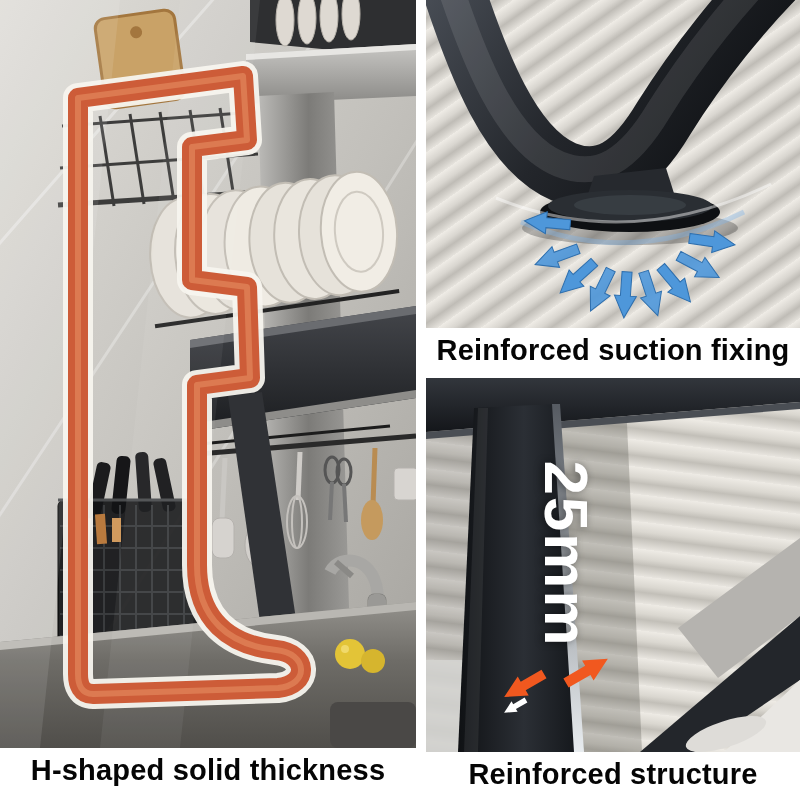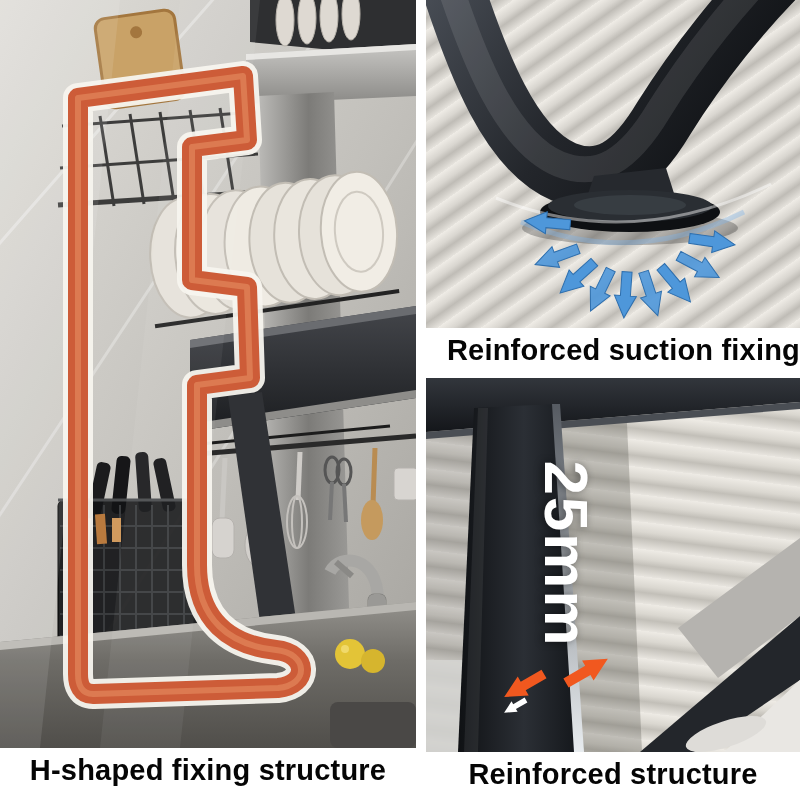--- a/index.html
+++ b/index.html
@@ -11,21 +11,21 @@
     background:
       repeating-linear-gradient(145deg, #efece6 0px, #d9d6d0 9px, #bfbcb6 15px, #e6e3dd 25px);
   }
   #thickness-photo { left:426px; top:378px; width:374px; height:374px;
     background:
       repeating-linear-gradient(187deg, #eeebe5 0px, #dad7d0 10px, #c2bfb8 16px, #e8e5df 27px);
   }
   .photo svg { position:absolute; left:0; top:0; }
   .caption { position:absolute; font-weight:700; font-size:29px; color:var(--caption-text, #000); text-align:center; letter-spacing:0.2px; }
   #left-caption { left:0; top:754px; width:416px; }
-  #suction-caption { left:426px; top:334px; width:374px;text-align:right; }
+  #suction-caption { left:426px; top:334px; width:374px; }
   #thickness-caption { left:426px; top:758px; width:374px; }
 
   .h-outline-casing { stroke:#f7f4ee; stroke-opacity:0.95; stroke-width:30; fill:none; stroke-linejoin:round; stroke-linecap:round; }
   .h-outline-main { stroke:var(--highlight-orange, #cd5c38); stroke-width:20; fill:none; stroke-linejoin:round; stroke-linecap:round; }
   .h-outline-sheen { stroke:#e08258; stroke-opacity:0.8; stroke-width:6; fill:none; stroke-linejoin:round; stroke-linecap:round; }
 
   .blue-arrow { fill:var(--arrow-blue, #4e97da); stroke:#2e6fae; stroke-width:1; }
   .orange-arrow { fill:var(--arrow-orange, #f1581f); }
   .white-arrow { fill:#ffffff; }
 
@@ -296,17 +296,17 @@
       <g>
         <use href="#arrow-o" class="orange-arrow" transform="translate(140,305) rotate(-30) scale(1.05)"></use>
         <use href="#arrow-o" class="orange-arrow" transform="translate(118,296) rotate(150) scale(1.0)"></use>
         <use href="#arrow-o" class="white-arrow" transform="translate(100,322) rotate(150) scale(0.55)"></use>
       </g>
     </svg>
   </div>
 
   <div id="measure-label">25mm</div>
 
-  <div class="caption" id="left-caption">H-shaped fixing structure</div>
+  <div class="caption" id="left-caption">H-shaped solid thickness</div>
   <div class="caption" id="suction-caption">Reinforced suction fixing</div>
   <div class="caption" id="thickness-caption">Reinforced structure</div>
 
 </div>
 
 </body></html>

